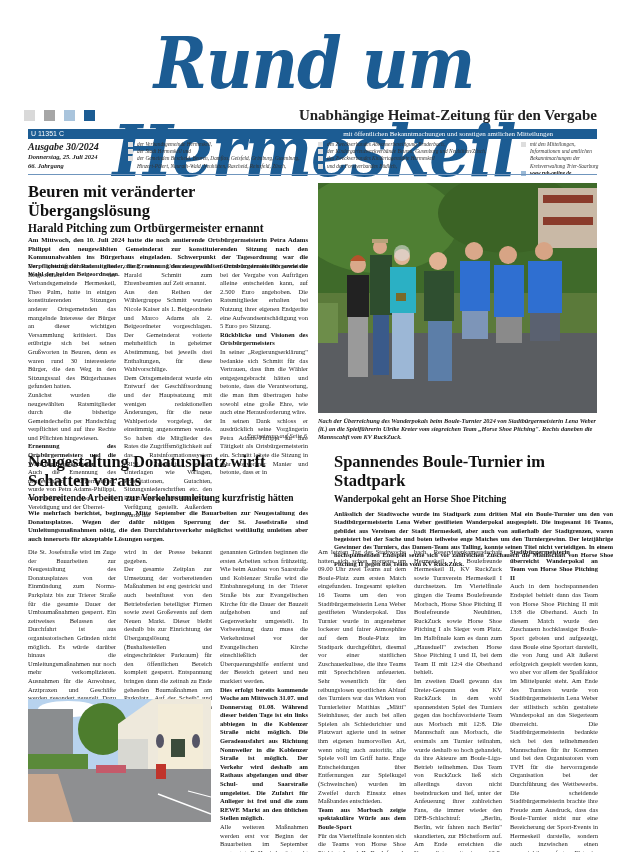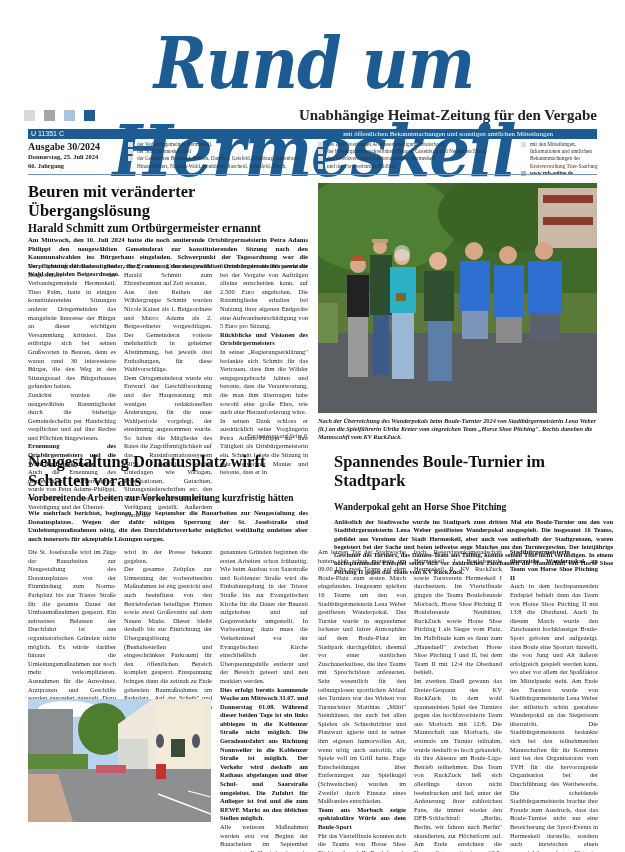--- a/index.html
+++ b/index.html
@@ -18,21 +18,21 @@
   .tagline {
     position: absolute; right: 28px; top: 107px; font-size: 15px; font-weight: bold; color: #222;
   }
   .blue-bar {
     position: absolute; left: 28px; top: 129px; width: 569px; height: 10px; background: #1c5c93; color: #fff;
     font-size: 7px; line-height: 10px; display: flex;
   }
   .blue-bar .code { width: 120px; padding-left: 3px; font-family: "Liberation Sans", sans-serif; }
   .blue-bar .sub { flex: 1; text-align: right; font-weight: normal; padding-right: 44px; }
 
-  .issue-row { position: absolute; left: 28px; top: 141px; width: 569px; height: 32px; }
+  .issue-row { position: absolute; left: 28px; top: 141px; width: 569px; height: 32px; font-style: italic; }
   .issue-info { position: absolute; left: 0; top: 0; width: 95px; }
   .issue-info .ausgabe { font-size: 10px; font-weight: bold; }
   .issue-info .date, .issue-info .year { font-size: 6.5px; font-weight: bold; line-height: 9px; }
   .pub-list { position: absolute; top: 0; font-size: 5.3px; line-height: 7.2px; color: #333; }
   .pub-list li { list-style: none; position: relative; padding-left: 9px; }
   .pub-list li .sq { position: absolute; left: 0; top: 1px; width: 5px; height: 5px; background: #ddd; }
   .pub-list li .sq.blue { background: #9cbad6; }
   .pub-list.c1 { left: 100px; width: 190px; }
   .pub-list.c2 { left: 290px; width: 200px; }
   .pub-list.c3 { left: 493px; width: 80px; }
@@ -100,21 +100,21 @@
   </ul>
   <ul class="pub-list c3">
     <li><span class="sq"></span><span>mit den Mitteilungen, Informationen und amtlichen Bekanntmachungen der Kreisverwaltung Trier-Saarburg</span></li>
     <li><span class="sq blue"></span><span class="web">www.rub-online.de</span></li>
   </ul>
 </div>
 <div class="rule"></div>
 
 <div class="art1">
   <div class="h1">Beuren mit veränderter Übergangslösung</div>
-  <div class="h2">Harald Schmitt zum Ortbürgermeister ernannt</div>
+  <div class="h2">Harald Pitching zum Ortbürgermeister ernannt</div>
   <div class="lead">Am Mittwoch, den 10. Juli 2024 hatte die noch amtierende Ortsbürgermeisterin Petra Adams Philippi den neugewählten Gemeinderat zur konstituierenden Sitzung nach den Kommunalwahlen ins Bürgerhaus eingeladen. Schwerpunkt der Tagesordnung war die Verpflichtung der Ratsmitglieder, die Ernennung des neugewählten Ortsbürgermeisters sowie die Wahl der beiden Beigeordneten.</div>
 </div>
 <div class="col" style="left:28px; top:262px; width:88px;">
   <p>Der geschäftsführende erste Beigeordnete der Verbandsgemeinde Hermeskeil, Theo Palm, hatte in einigen konstituierenden Sitzungen anderer Ortsgemeinden das mangelnde Interesse der Bürger an dieser wichtigen Versammlung kritisiert. Das erübrigte sich bei seinen Grußworten in Beuren, denn es waren rund 30 interessierte Bürger, die den Weg in den Sitzungssaal des Bürgerhauses gefunden hatten.</p>
   <p>Zunächst wurden die neugewählten Ratsmitglieder durch die bisherige Gemeindechefin per Handschlag verpflichtet und auf ihre Rechte und Pflichten hingewiesen.</p>
   <p class="sub">Ernennung des Ortsbürgermeisters und die Wahl der Beigeordneten</p>
   <p>Auch die Ernennung des neugewählten Bürgermeisters, wurde von Petra Adams-Philippi, durchgeführt. Nach der Vereidigung und der Überrei-</p>
 </div>
 <div class="col" style="left:124px; top:262px; width:88px;">
   <p>chung einer Urkunde wurde Harald Schmitt zum Ehrenbeamten auf Zeit ernannt.</p>
@@ -219,21 +219,21 @@
     <polygon points="0,75 30,75 45,123 0,123" fill="#c9a890"></polygon>
     <rect x="68" y="66" width="30" height="8" fill="#c55a6a"></rect>
     <polygon points="128,65 138,65 138,80 128,80" fill="#c0342b"></polygon>
     <line x1="130" y1="95" x2="183" y2="115" stroke="#fff" stroke-width="1.5"></line>
     <line x1="160" y1="92" x2="183" y2="98" stroke="#fff" stroke-width="1.2"></line>
   </svg>
 </div>
 
 <div class="art3">
   <div class="h1">Spannendes Boule-Turnier im Stadtpark</div>
-  <div class="h2" style="font-size:9.5px; margin-top:10px;">Wanderpokal geht an Horse Shoe Pitching</div>
+  <div class="h2" style="font-size:9.5px; margin-top:2px;">Wanderpokal geht an Horse Shoe Pitching</div>
   <div class="lead" style="margin-top:4px; font-size:6.4px; line-height:8.3px;">Anlässlich der Stadtwoche wurde im Stadtpark zum dritten Mal ein Boule-Turnier um den von Stadtbürgermeisterin Lena Weber gestifteten Wanderpokal ausgespielt. Die insgesamt 16 Teams, gebildet aus Vereinen der Stadt Hermeskeil, aber auch von außerhalb der Stadtgrenzen, waren begeistert bei der Sache und boten teilweise enge Matches um den Turniergewinn. Der letztjährige Gewinner des Turniers, das Damen-Team aus Talling, konnte seinen Titel nicht verteidigen. In einem hochspannenden Endspiel setzte sich vor zahlreichen Zuschauern die Mannschaft von Horse Shoe Pitching II gegen das Team vom KV RuckZuck.</div>
 </div>
 <div class="col" style="left:318px; top:548px; width:88px;">
   <p>Am letzten Tag der Stadtwoche hatten sich schon morgens um 09.00 Uhr zwei Teams auf dem Boule-Platz zum ersten Match eingefunden. Insgesamt spielten 16 Teams um den von Stadtbürgermeisterin Lena Weber gestifteten Wanderpokal. Das Turnier wurde in angenehmer lockerer und fairer Atmosphäre auf dem Boule-Platz im Stadtpark durchgeführt, diesmal vor einer stattlichen Zuschauerkulisse, die ihre Teams mit Sprechchören anfeuerten. Sehr wesentlich für den reibungslosen sportlichen Ablauf des Turniers war das Wirken von Turnierleiter Matthias „Mätti" Steinhäuser, der auch bei allen Spielen als Schiedsrichter und Platzwart agierte und in seiner ihm eigenen humorvollen Art, wenn nötig auch autoritär, alle Spiele voll im Griff hatte. Enge Entscheidungen über Entfernungen zur Spielkugel (Schweinchen) wurden im Zweifel durch Einsatz eines Maßbandes entschieden.</p>
   <p class="sub">Team aus Morbach zeigte spektakuläre Würfe aus dem Boule-Sport</p>
   <p>Für das Viertelfinale konnten sich die Teams von Horse Shoe Pitching I und II, Boulefreunde Neuhütten, Boulefreunde Mor-</p>
 </div>
 <div class="col" style="left:414px; top:548px; width:88px;">
   <p>bach, Reservistenkameradschaft Hermeskeil I, Boulefreunde Hermeskeil II, KV RuckZuck sowie Turnverein Hermeskeil I durchsetzen. Im Viertelfinale gingen die Teams Boulefreunde Morbach, Horse Shoe Pitching II Boulefreunde Neuhütten, RuckZuck sowie Horse Shoe Pitching I als Sieger vom Platz. Im Halbfinale kam es dann zum „Hausduell" zwischen Horse Shoe Pitching I und II, bei dem Team II mit 12:4 die Oberhand behielt.</p>
   <p>Im zweiten Duell gewann das Dreier-Gespann des KV RuckZuck in dem wohl spannendsten Spiel des Turniers gegen das hochfavorisierte Team aus Morbach mit 12:8. Die Mannschaft aus Morbach, die erstmals am Turnier teilnahm, wurde deshalb so hoch gehandelt, da ihre Akteure am Boule-Liga-Betrieb teilnehmen. Das Team von RuckZuck ließ sich allerdings davon nicht beeindrucken und lief, unter der Anfeuerung ihrer zahlreichen Fans, die immer wieder den DFB-Schlachtruf: „Berlin, Berlin, wir fahren nach Berlin" skandierten, zur Höchstform auf. Am Ende erreichten die Karnevalisten mit einem 12:8-Sieg das Endspiel.</p>

